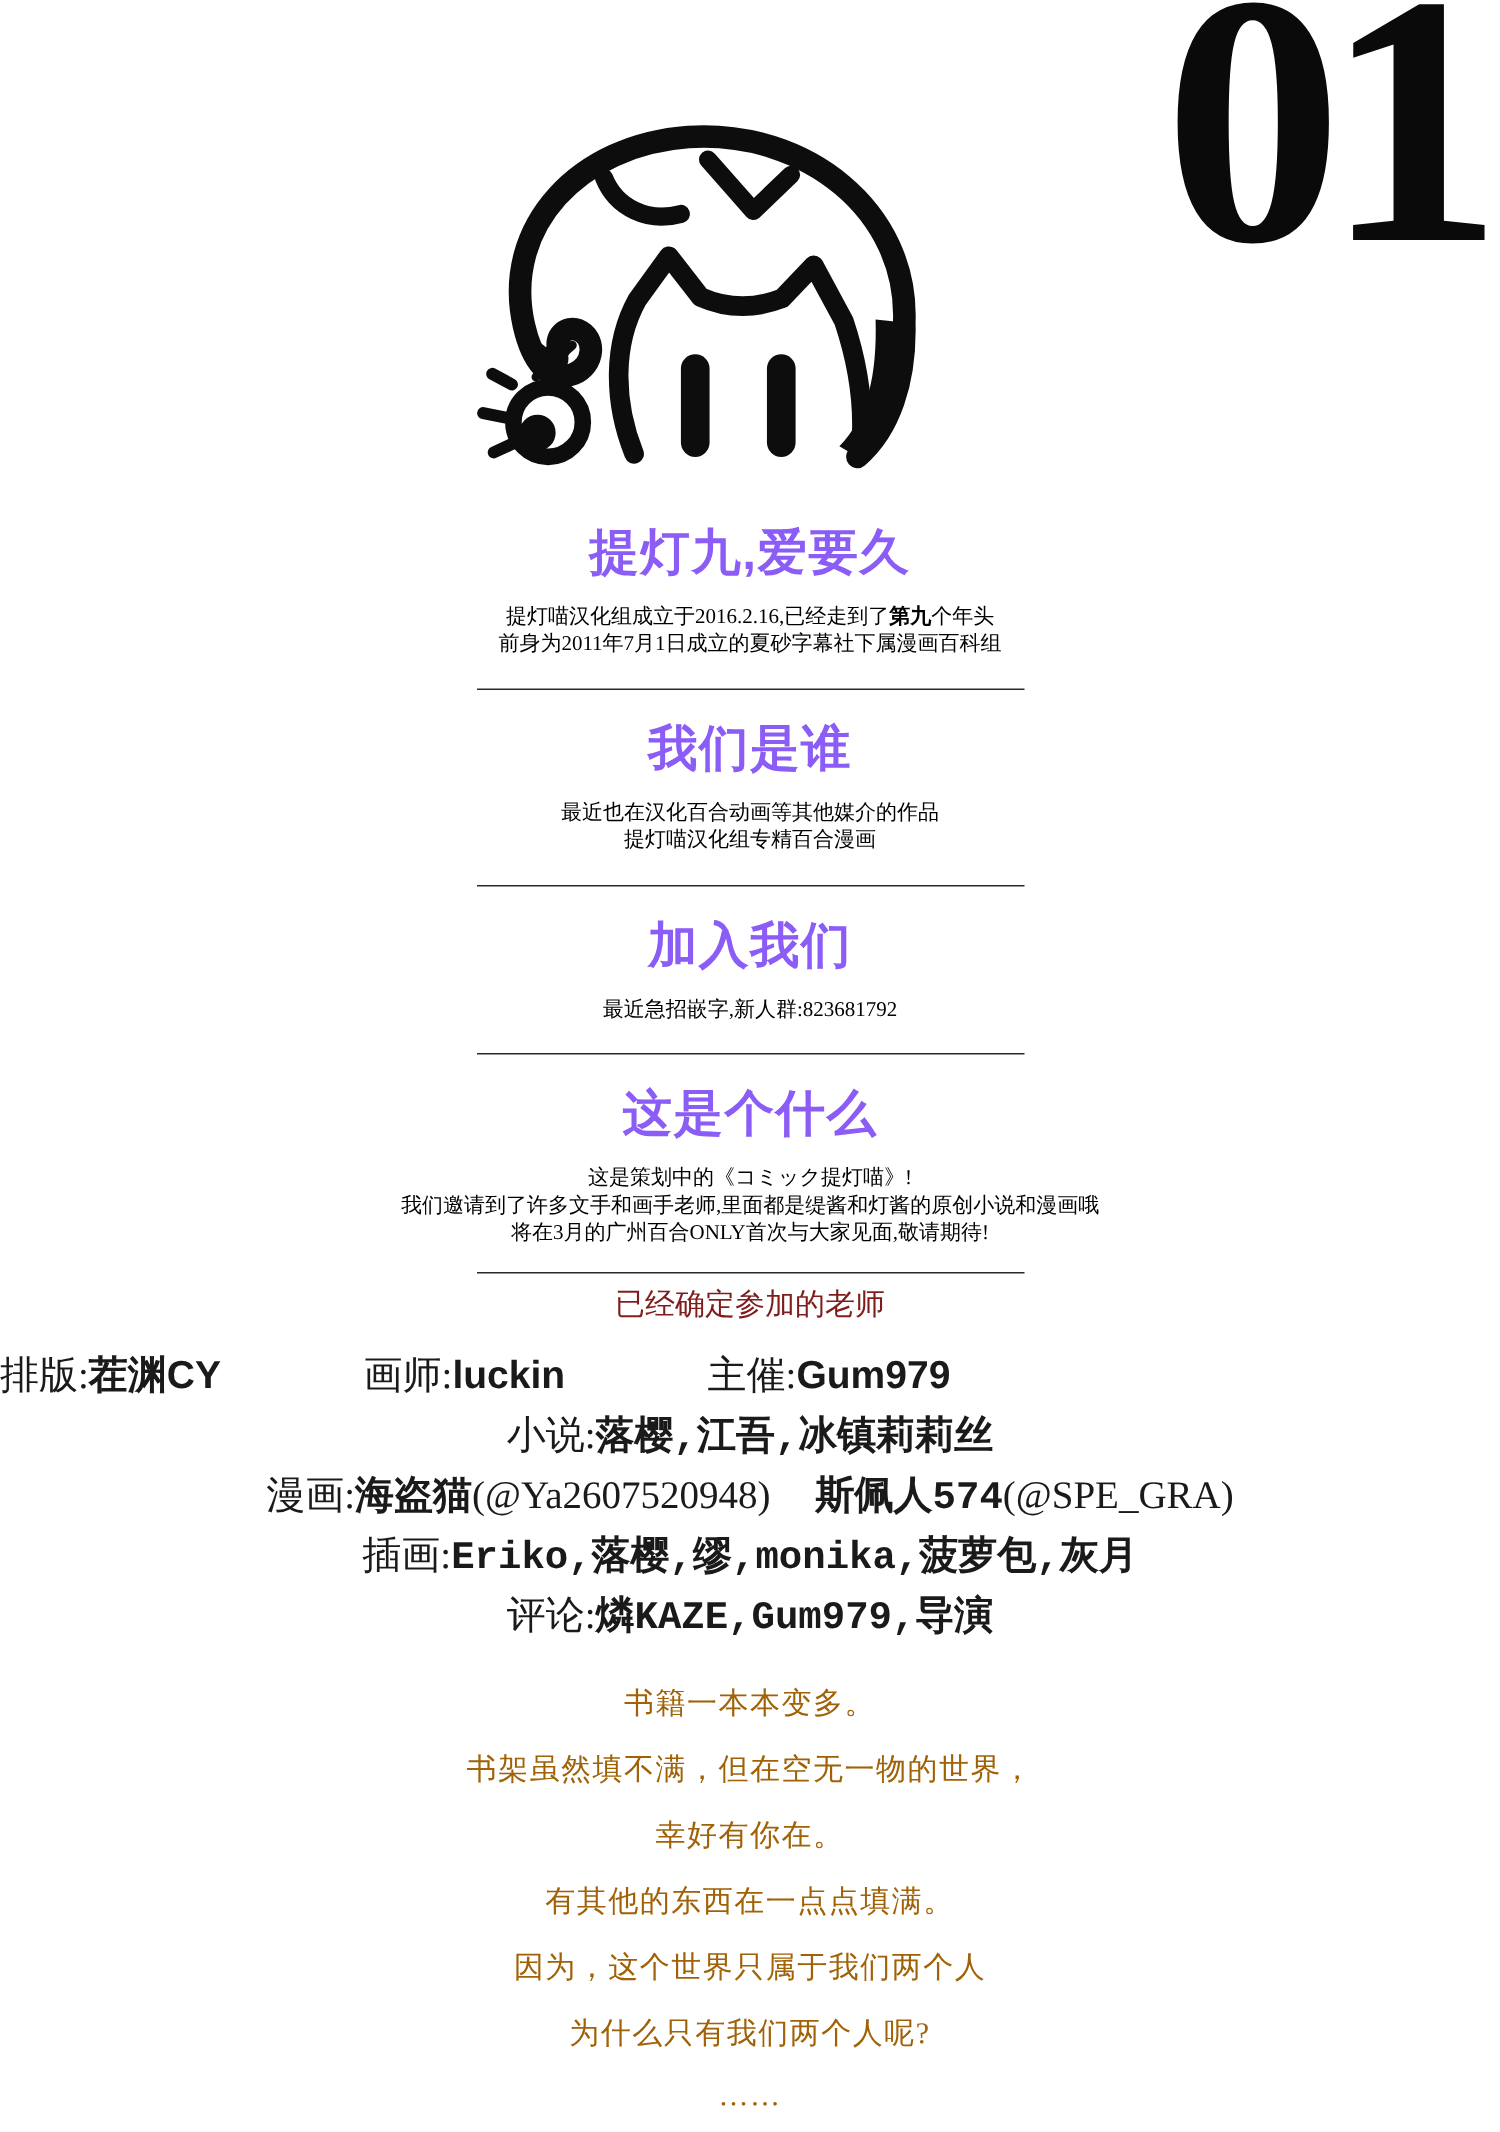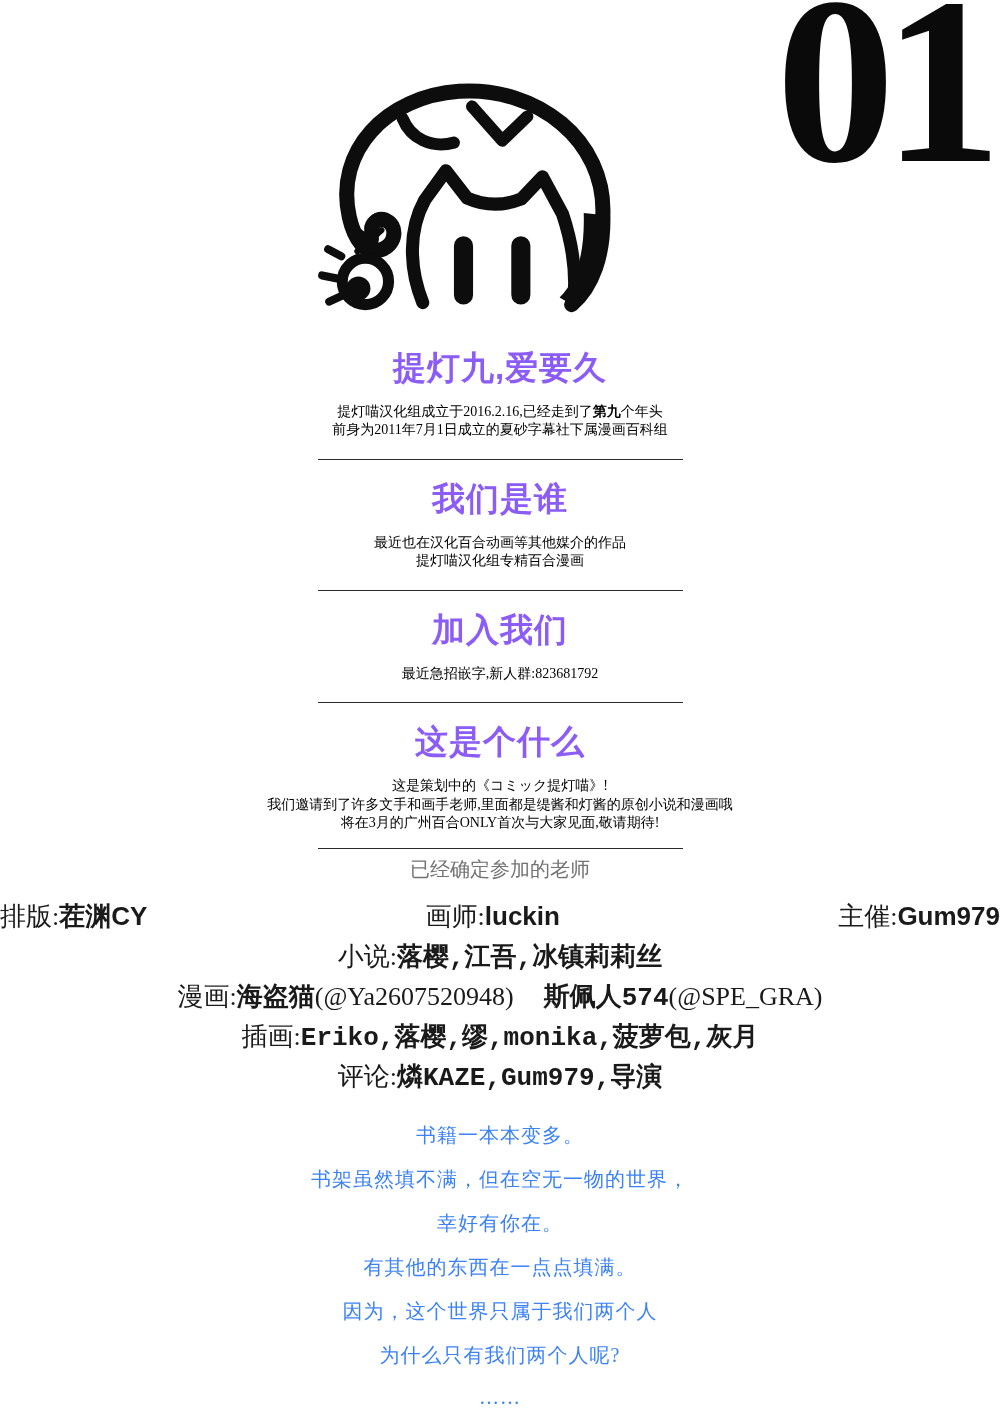--- a/index.html
+++ b/index.html
@@ -46,30 +46,30 @@
     margin: 0;
     color: #000000;
   }
   .divider {
     width: 365px;
     border: 0;
     border-top: 1.5px solid #2a2a2a;
     margin: 19px auto 17px;
   }
   .divider.tight { margin: 15px auto 7px; }
-  .credits-heading { font-size: 20px; margin: 0 0 16px; color: #737373; }
+  .credits-heading { font-size: 20px; margin: 0 0 16px; color: #7f1d1d; }
   .credit-row { font-size: 26px; margin: 5px 0; color: #1a1a1a; white-space: nowrap; }
-  .credit-row-flex { display: flex; justify-content: space-between; gap: 95px; }
+  .credit-row-flex { display: flex; justify-content: flex-start; gap: 95px; }
   .credit-label { font-family: "Liberation Serif", serif; font-weight: 400; }
   .credit-name { font-family: "Liberation Sans", sans-serif; font-weight: 700; }
   .credit-name-serif { font-family: Liberation Mono, monospace; font-weight: 700; }
   .credit-handle { font-family: "Liberation Serif", serif; font-weight: 400; }
   .manga-gap { display: inline-block; width: 30px; }
   .poem { margin-top: 28px; }
-  .poem-line { font-size: 20px; margin: 0 0 17px; color: #3b82f6; letter-spacing: 1px; }
+  .poem-line { font-size: 20px; margin: 0 0 17px; color: #a16207; letter-spacing: 1px; }
   svg .stroke { fill: none; stroke: #0d0d0d; stroke-linecap: round; stroke-linejoin: round; }
   svg .fill { fill: #0d0d0d; stroke: none; }
 </style>
 </head>
 <body>
 
 <div class="page-number">01</div>
 
 <div class="logo">
   <svg width="332" height="252" viewBox="0 0 330 250" xmlns="http://www.w3.org/2000/svg">

